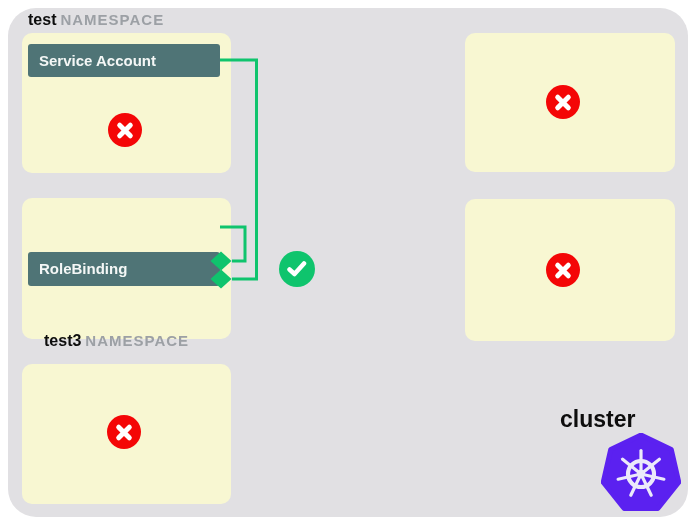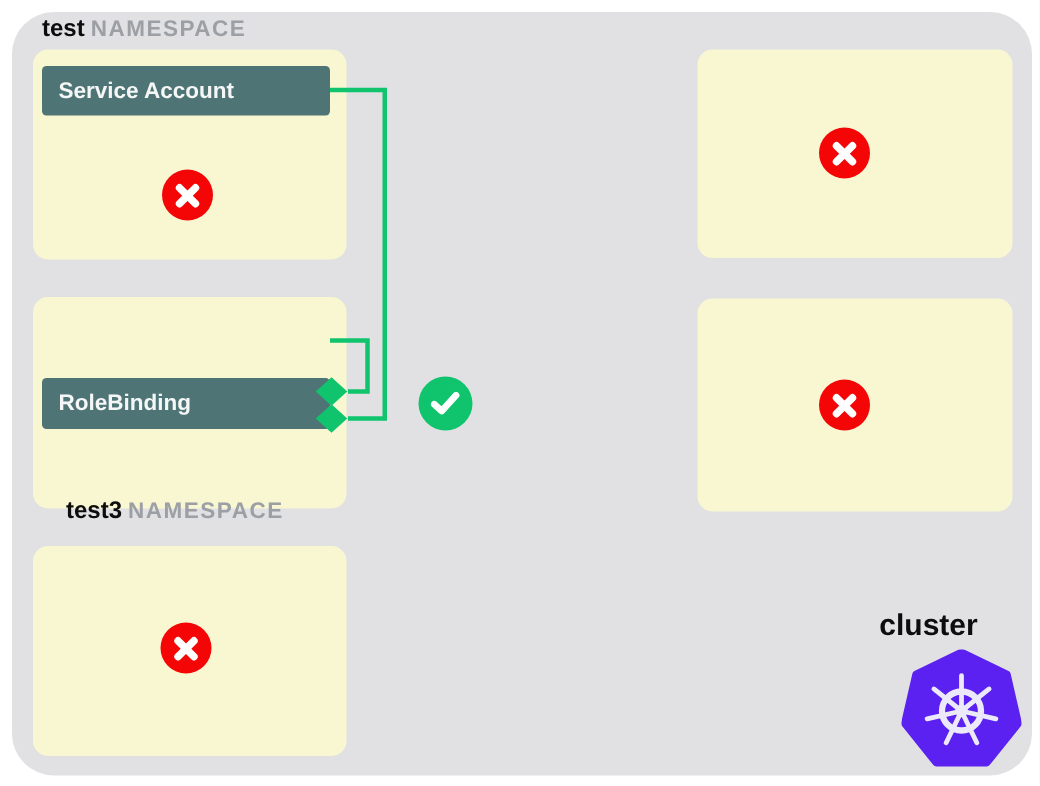--- a/index.html
+++ b/index.html
@@ -40,21 +40,21 @@
 
   .badge-success {
     position:absolute; width:36px; height:36px; border-radius:50%;
     background:#0fc46d; display:flex; align-items:center; justify-content:center;
   }
 
   #connections { position:absolute; left:0; top:0; pointer-events:none; }
 
   .cluster-label {
     position:absolute; left:560px; top:406px; width:118px;
-    text-align:center; font-size:20px; font-weight:bold; color:#0d0d0d;
+    text-align:left; font-size:23px; font-weight:bold; color:#0d0d0d;
   }
   .k8s-logo { position:absolute; left:601px; top:433px; }
 </style>
 </head>
 <body>
 
 <div id="canvas">
 
   <div class="cluster-area"></div>
 

